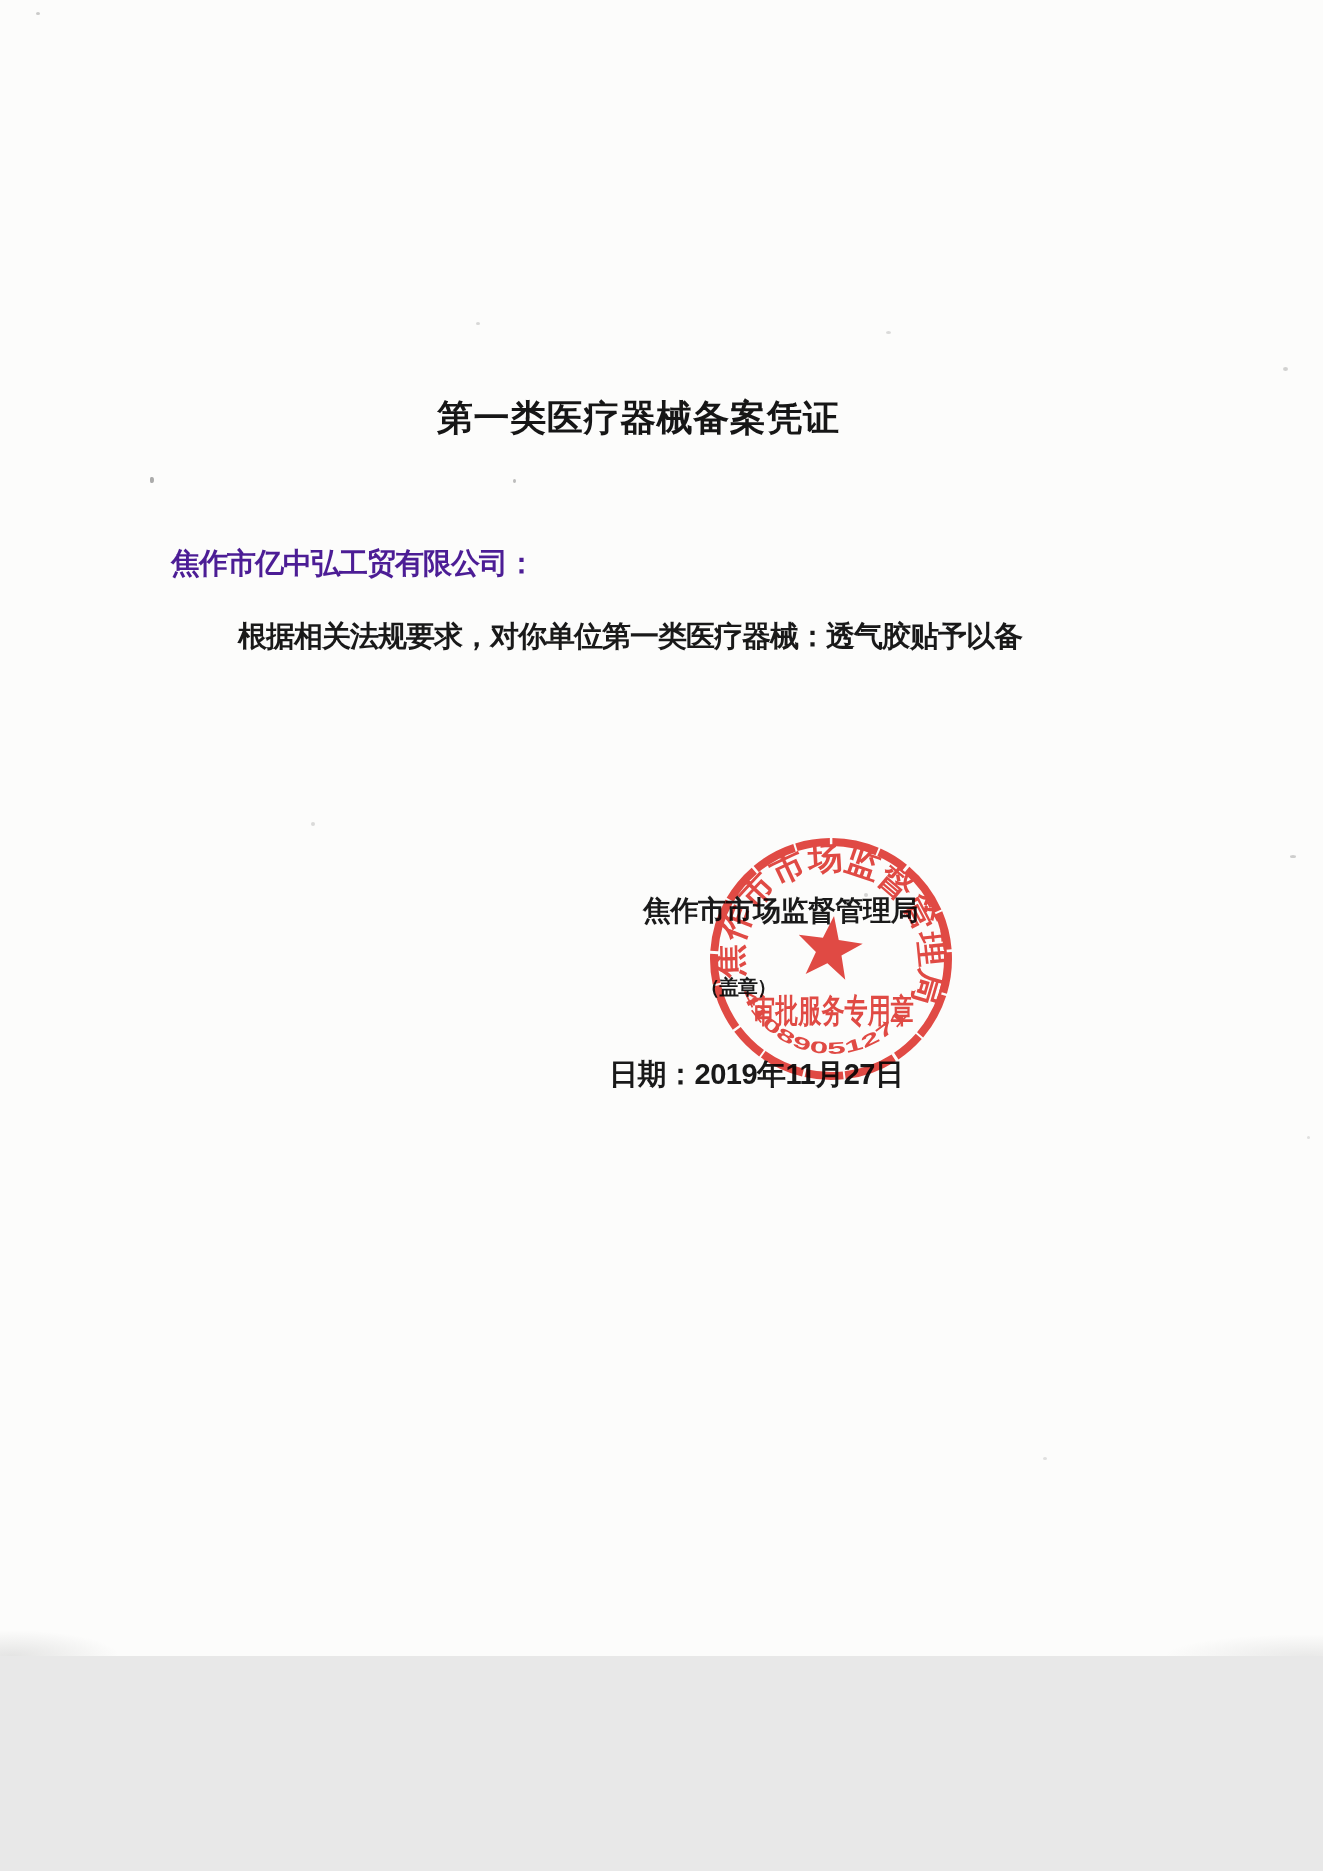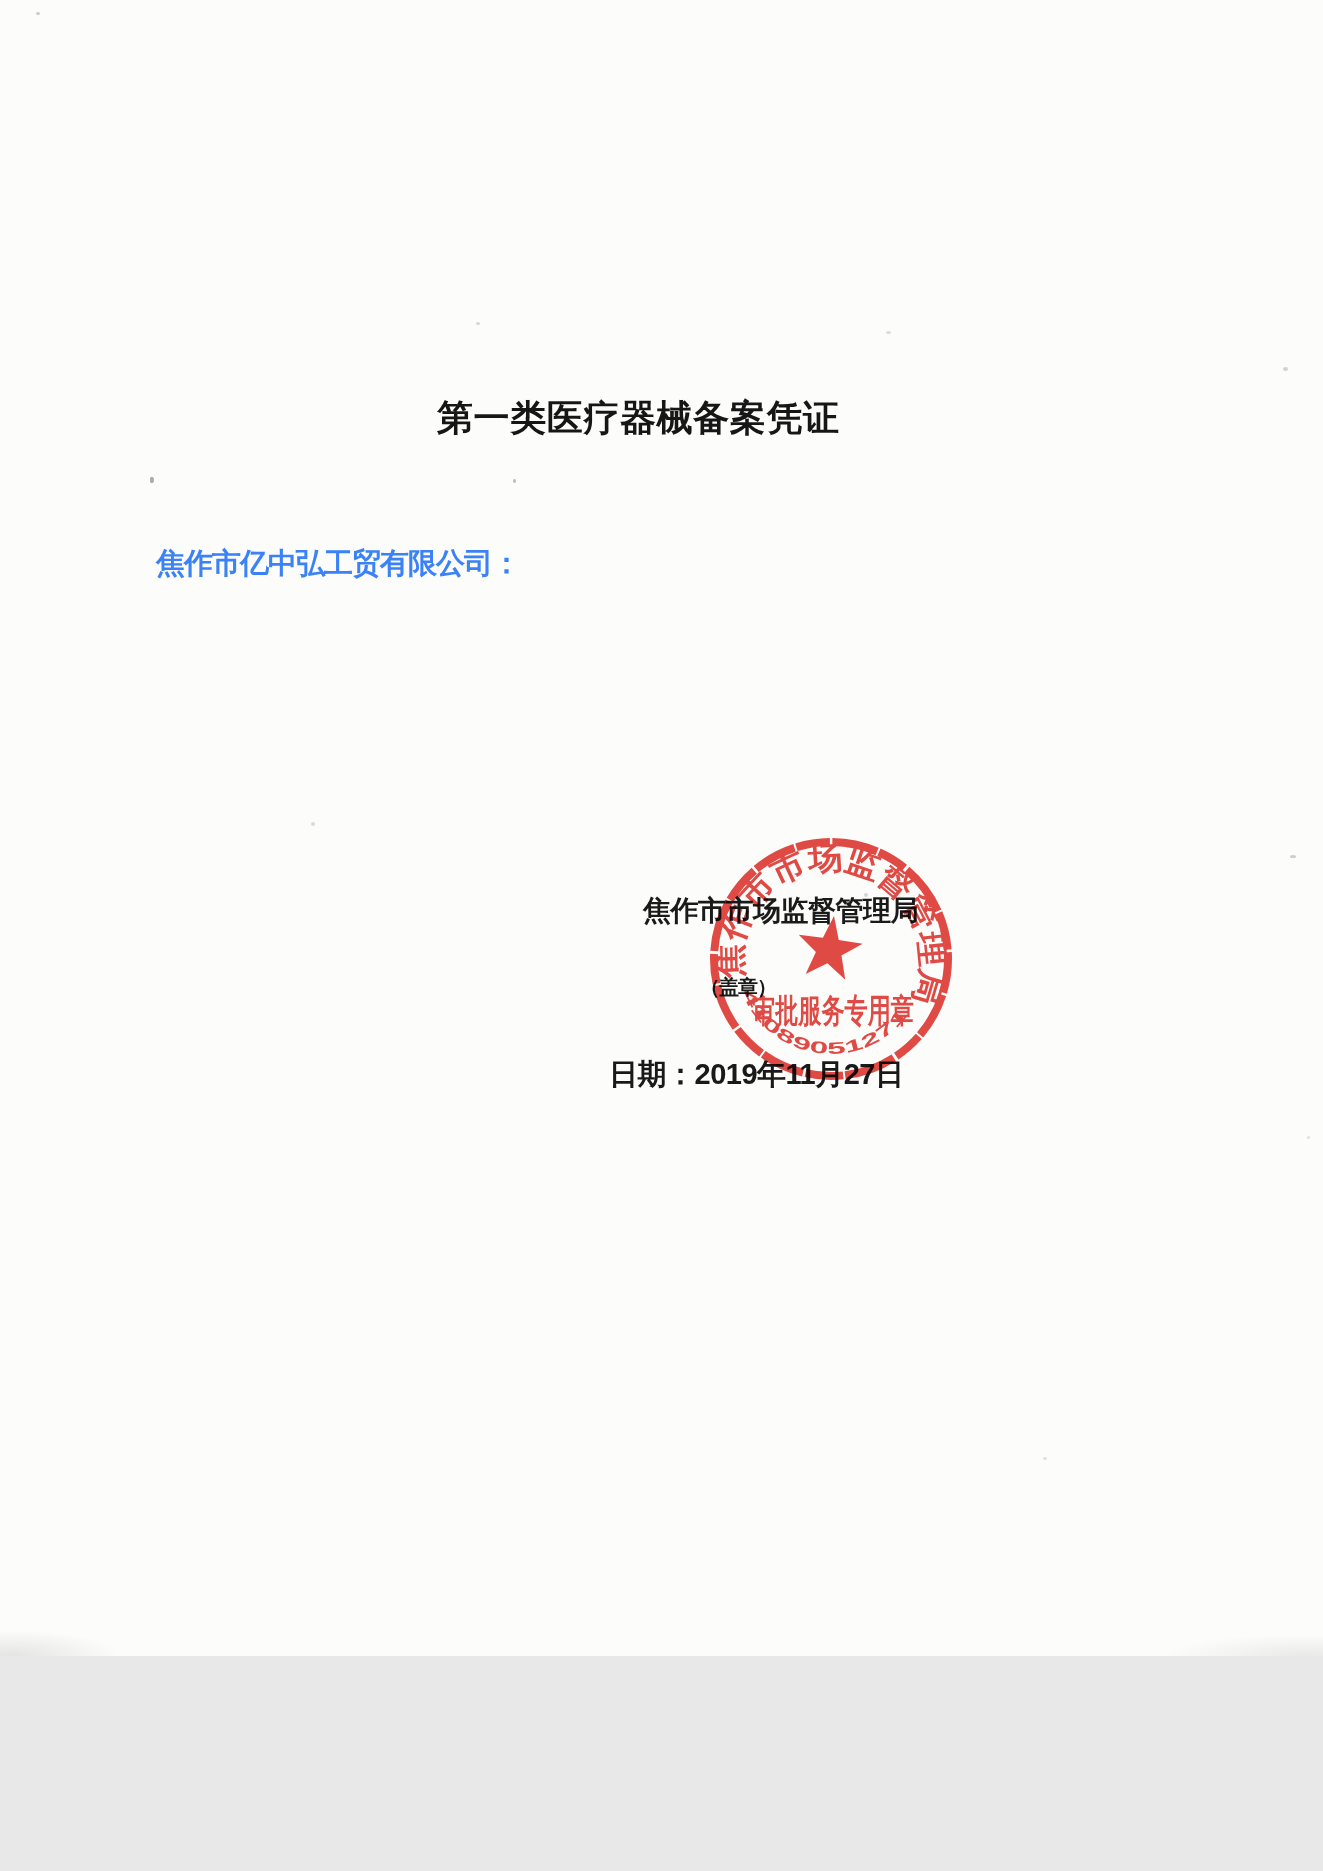--- a/index.html
+++ b/index.html
@@ -15,23 +15,23 @@
     overflow:hidden;
     color:#1d1d1d;
   }
   .title {
     position:absolute; left:437px; top:394px;
     margin:0;
     font-size:36px; font-weight:700; letter-spacing:0.6px;
     color:#161616; white-space:nowrap;
   }
   .addressee {
-    position:absolute; left:156px; top:544px;
+    position:absolute; left:171px; top:544px;
     font-size:29px; font-weight:700; letter-spacing:-1px;
-    color:#3b82f6; white-space:nowrap;
+    color:#4c1d95; white-space:nowrap;
   }
   .body-line {
     position:absolute; margin:0;
     font-size:29px; font-weight:700; letter-spacing:-1px;
     color:#191919; white-space:nowrap;
   }
   .line1 { left:238px; top:617px; }
   .line2 { left:171px; top:664px; }
   .issuer {
     position:absolute; left:643px; top:892px;
@@ -87,20 +87,21 @@
 </style>
 </head>
 <body>
 
 <div class="page">
 
   <h1 class="title">第一类医疗器械备案凭证</h1>
 
   <div class="addressee">焦作市亿中弘工贸有限公司：</div>
 
+  <p class="body-line line1">根据相关法规要求，对你单位第一类医疗器械：透气胶贴予以备</p>
 
 
   <div class="issuer">焦作市市场监督管理局</div>
 
   <div class="seal-note">（盖章）</div>
 
   <div class="date-line">日期：2019年11月27日</div>
 
   <svg class="stamp" viewBox="0 0 272 272" aria-hidden="true">
 

